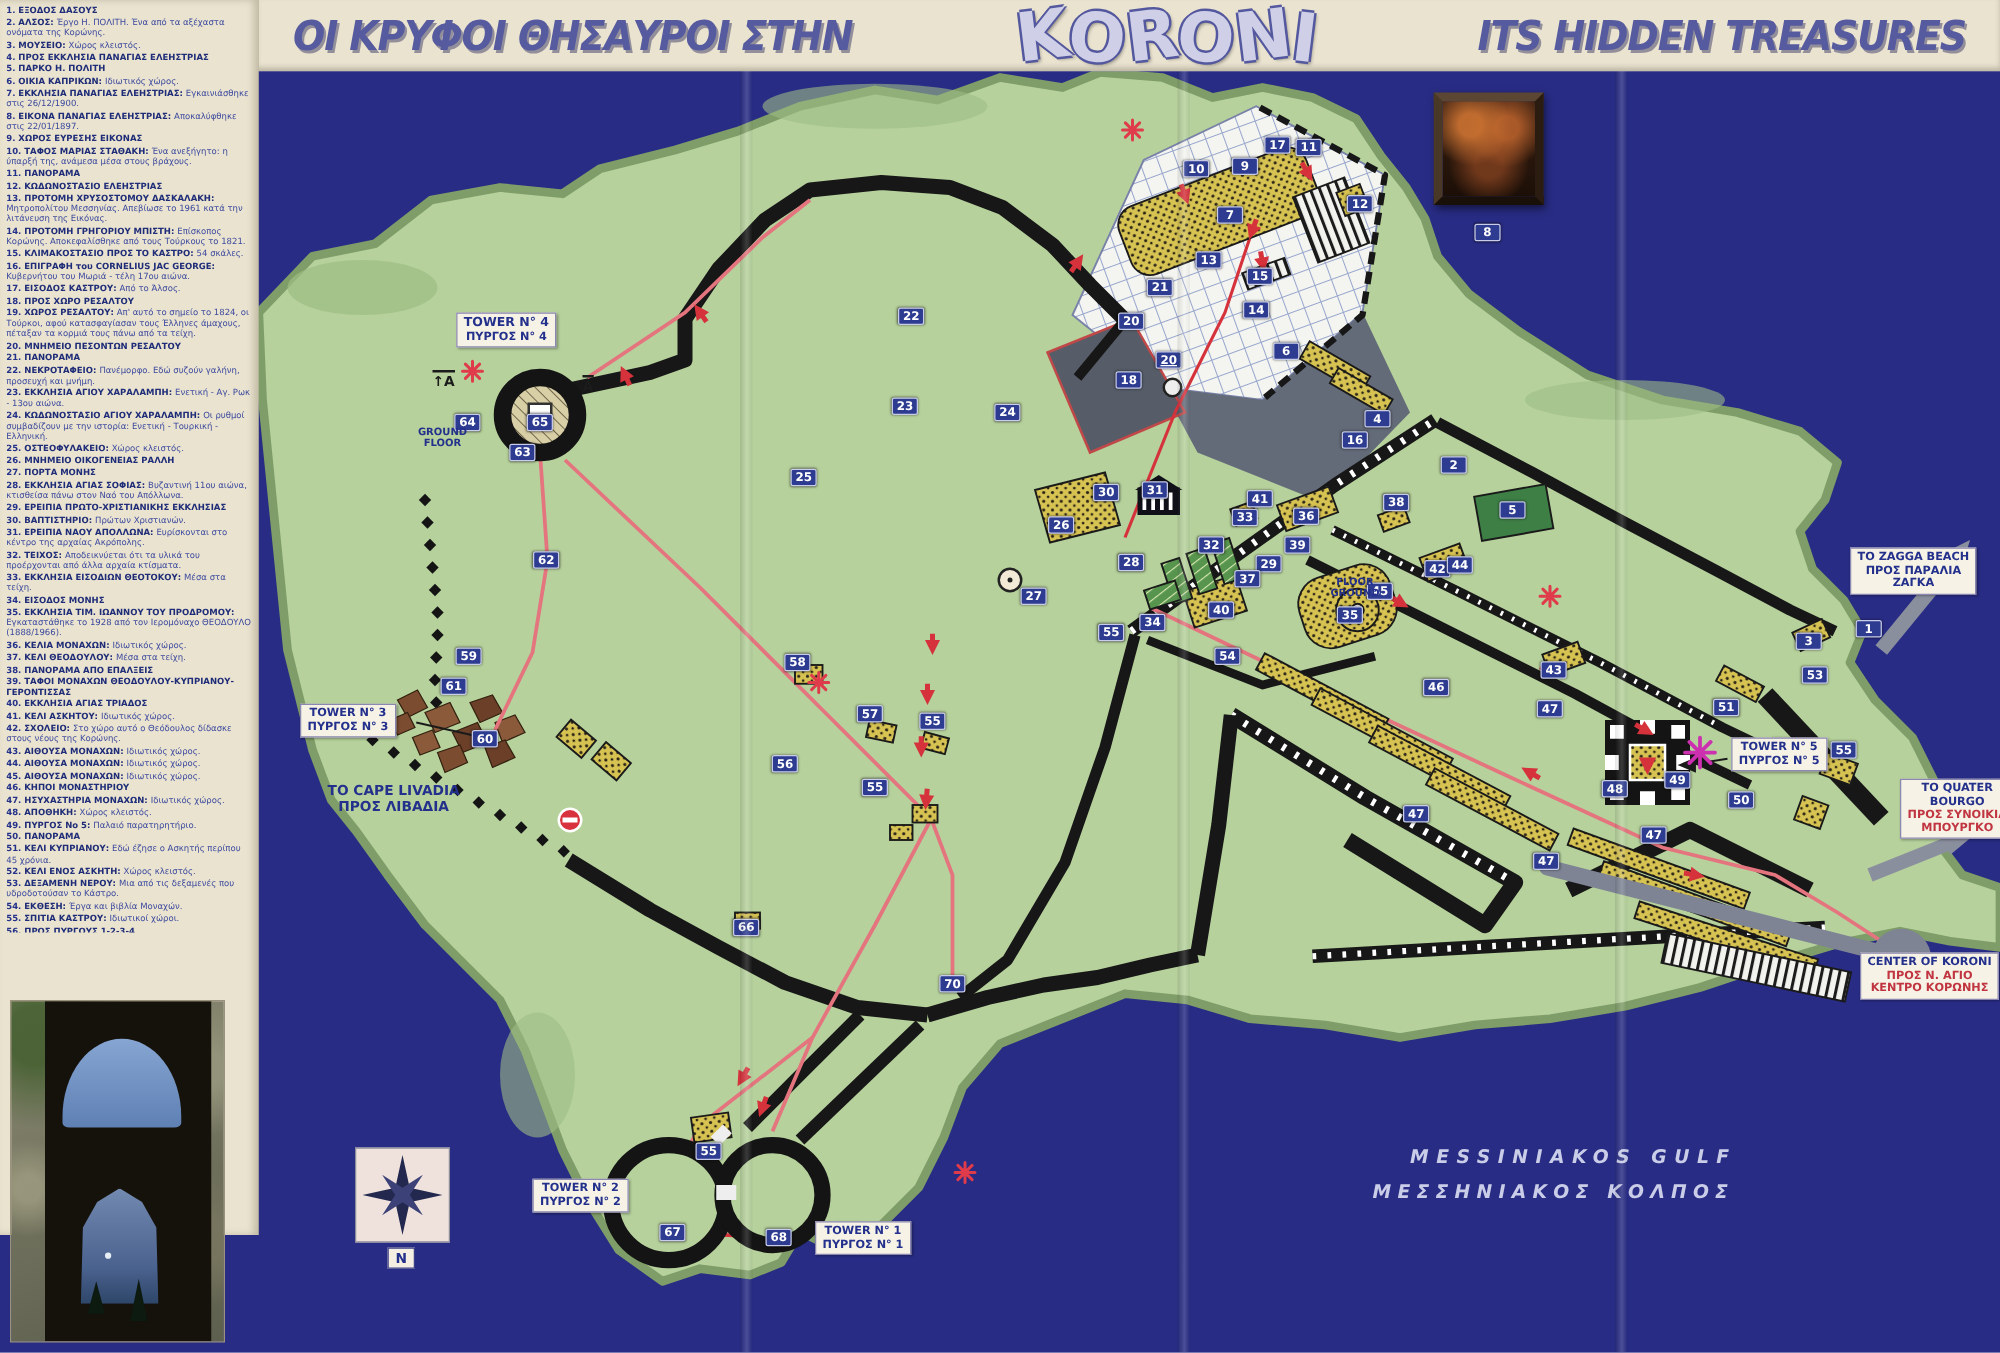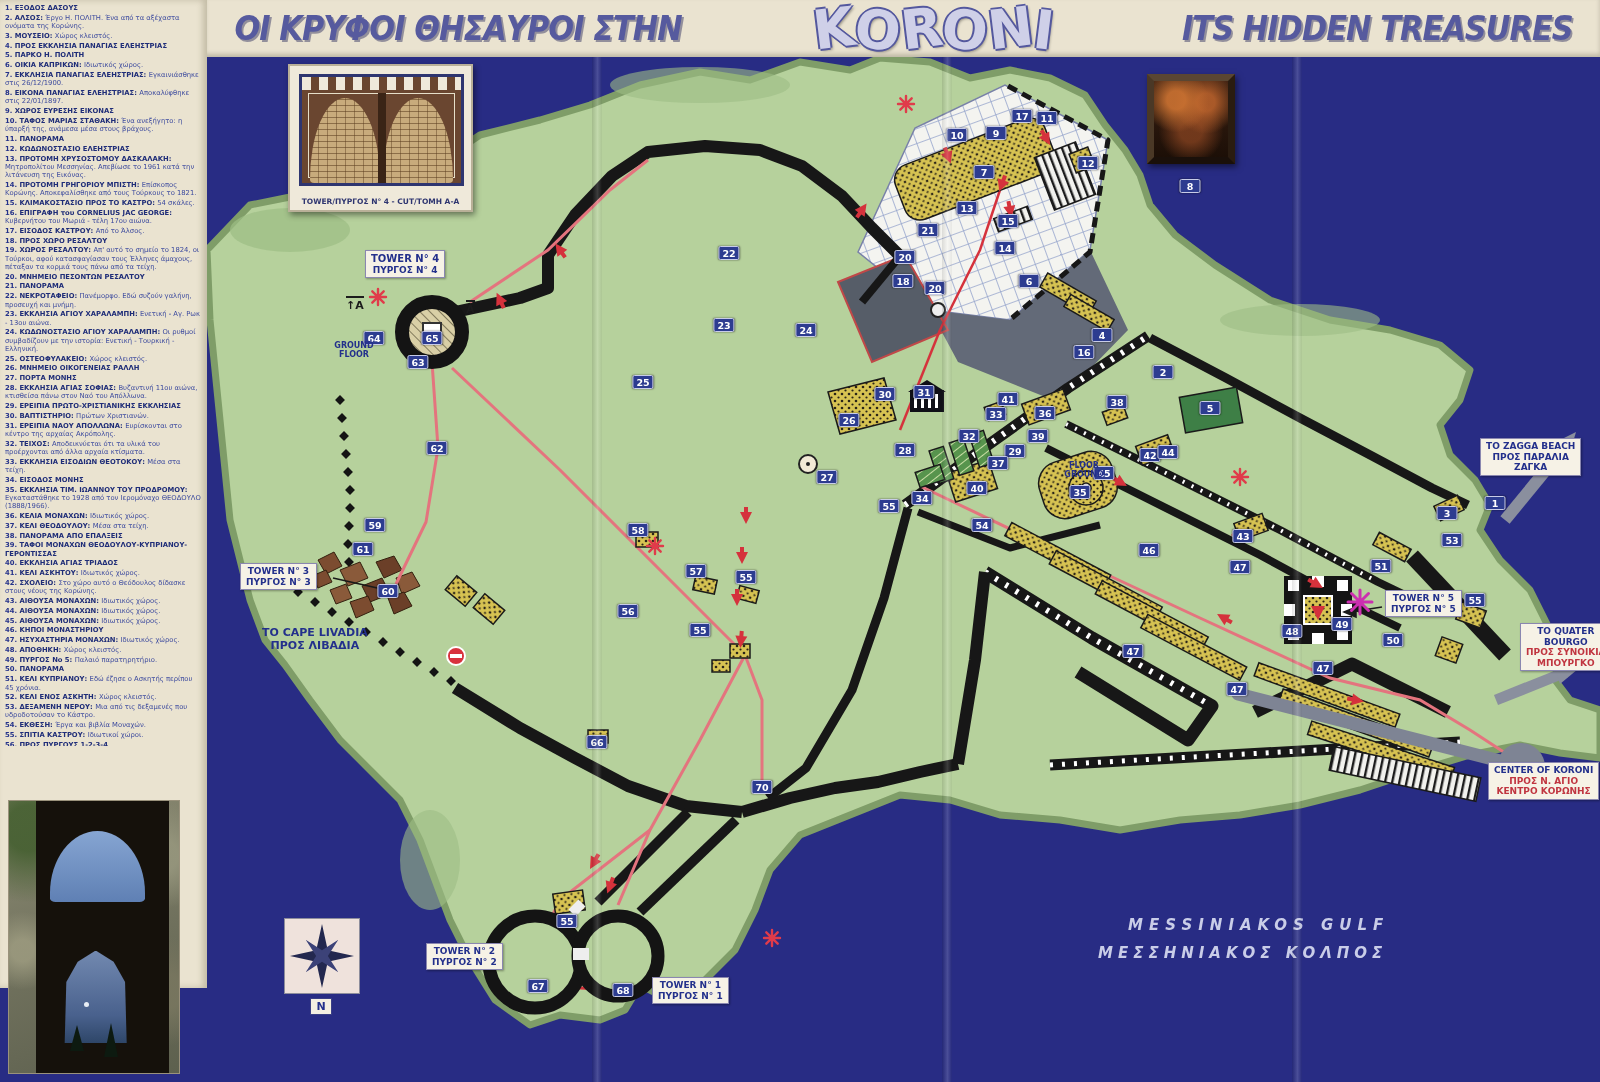--- a/index.html
+++ b/index.html
@@ -484,30 +484,20 @@
     <div class="arch-photo">
       <div class="arch-mass"></div>
       <div class="arch-top"></div>
       <div class="arch-bot"></div>
       <div class="arch-tree"></div>
       <div class="arch-tree t2"></div>
       <div class="arch-dot"></div>
     </div>
   </aside>
 
-  <div class="t4-inset">
-    <div class="t4-frame">
-      <div class="t4-cren"></div>
-      <div class="t4-inner"></div>
-      <div class="t4-dome dl"></div>
-      <div class="t4-dome dr"></div>
-      <div class="t4-pillar"></div>
-    </div>
-    <div class="t4-caption">TOWER/ΠΥΡΓΟΣ N° 4 - CUT/ΤΟΜΗ A-A</div>
-  </div>
 
   <div class="icon-frame"></div>
 
   <div class="compass">
     <div class="c-star"></div>
     <div class="c-star s2"></div>
   </div>
   <div class="c-n">N</div>
 
   <div class="mlabel" style="left:365px;top:250px">
@@ -558,21 +548,21 @@
       <div class="marker" style="left: 1190px; top: 186px;">8</div>
       <div class="marker" style="left: 996px; top: 133px;">9</div>
       <div class="marker" style="left: 957px; top: 135px;">10</div>
       <div class="marker" style="left: 1047px; top: 118px;">11</div>
       <div class="marker" style="left: 1088px; top: 163px;">12</div>
       <div class="marker" style="left: 967px; top: 208px;">13</div>
       <div class="marker" style="left: 1005px; top: 248px;">14</div>
       <div class="marker" style="left: 1008px; top: 221px;">15</div>
       <div class="marker" style="left: 1084px; top: 352px; text-align: right;">16</div>
       <div class="marker" style="left: 1022px; top: 116px;">17</div>
-      <div class="marker" style="left: 903px; top: 281px;">18</div>
+      <div class="marker" style="left: 903px; top: 304px;">18</div>
       <div class="marker" style="left: 905px; top: 257px;">20</div>
       <div class="marker" style="left: 935px; top: 288px; text-decoration: underline;">20</div>
       <div class="marker" style="left: 928px; top: 230px;">21</div>
       <div class="marker" style="left: 729px; top: 253px;">22</div>
       <div class="marker" style="left: 724px; top: 325px;">23</div>
       <div class="marker" style="left: 806px; top: 330px;">24</div>
       <div class="marker" style="left: 643px; top: 382px;">25</div>
       <div class="marker" style="left: 849px; top: 420px;">26</div>
       <div class="marker" style="left: 827px; top: 477px;">27</div>
       <div class="marker" style="left: 905px; top: 450px;">28</div>

